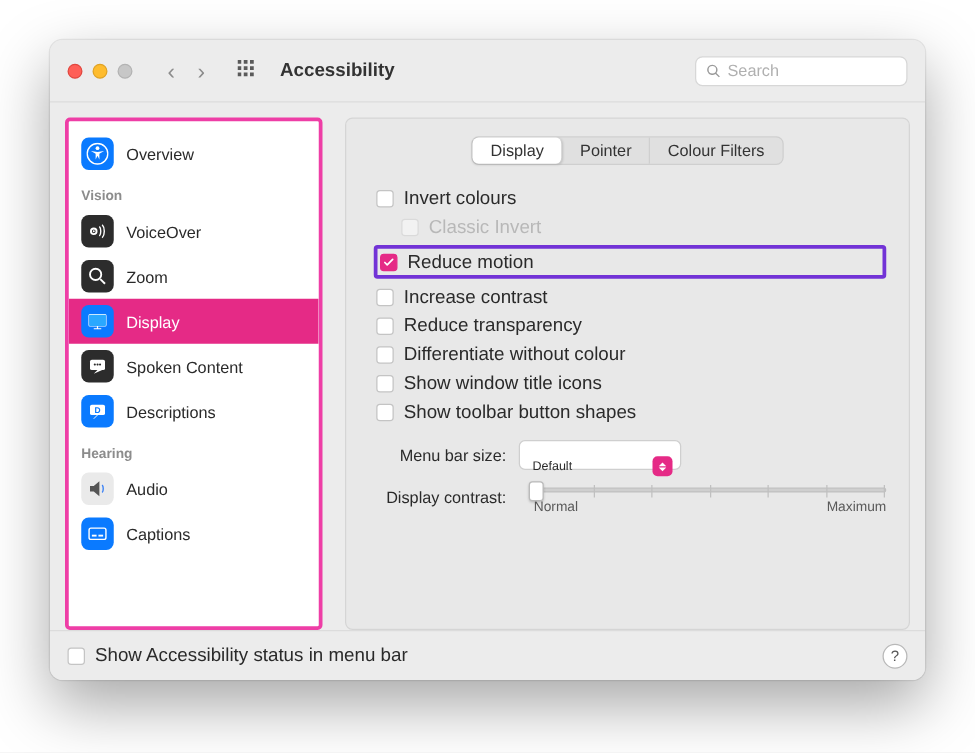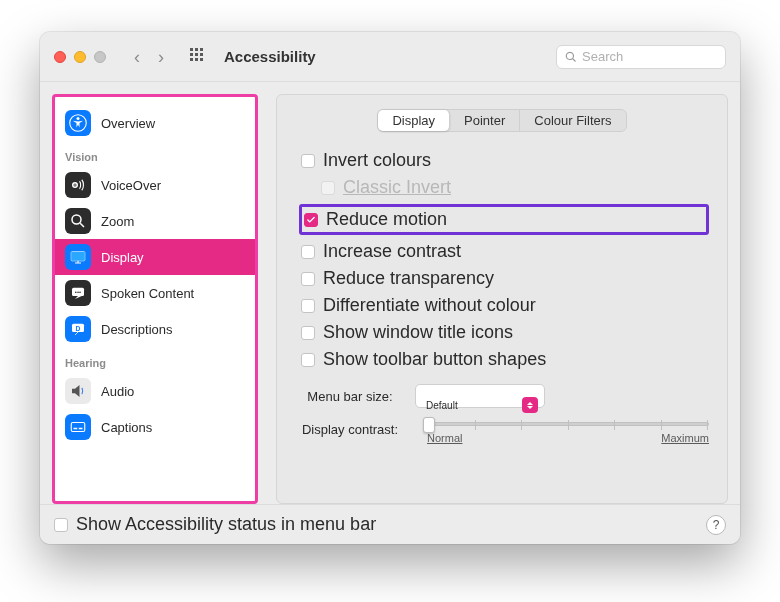--- a/index.html
+++ b/index.html
@@ -107,42 +107,42 @@
     }
     .segmented .seg {
       padding: 3px 14px; cursor: default;
       border-right: 1px solid #cfcfcf;
       color: #333;
     }
     .segmented .seg:last-child { border-right: none; }
     .segmented .seg.active { background: #fff; border-radius: 5px; box-shadow: 0 0.5px 2px rgba(0,0,0,0.15); }
 
     .opts { display: flex; flex-direction: column; gap: 6px; margin-left: 6px; }
-    .chk-row { display: flex; align-items: center; gap: 8px; font-size: 18px; color: #2a2a2a; }
+    .chk-row { display: flex; align-items: center; gap: 8px; font-size: 15px; color: #2a2a2a; }
     .chk-row.disabled { color: #b8b8b8; }
-    .chk-row.indent { margin-left: 20px; text-decoration: underline; }
+    .chk-row.indent { margin-left: 20px; }
     .chk {
       width: 14px; height: 14px; border-radius: 3px;
       background: #fff; border: 1px solid #c4c4c4; flex-shrink: 0;
       display: flex; align-items: center; justify-content: center;
     }
     .chk.checked { background: #e52a86; border-color: #e52a86; }
     .chk.checked svg { width: 10px; height: 10px; fill: #fff; }
     .chk.disabled { background: #f2f2f2; border-color: #dadada; }
     .highlight {
       border: 3px solid #7233d6; border-radius: 3px;
       padding: 2px 14px 2px 2px; margin-left: -2px;
       display: inline-flex;
     }
 
     .form-row {
       display: flex; align-items: center; gap: 10px;
       margin-top: 14px; font-size: 13px; color: #2a2a2a;
     }
-    .form-label { width: 110px; text-align: center; }
+    .form-label { width: 110px; text-align: right; }
     .select {
       background: #fff; border: 1px solid #cfcfcf; border-radius: 5px;
       padding: 20px 6px 2px 10px; width: 130px; height: 14px;
       display: flex; align-items: center; justify-content: space-between;
       font-size: 10px;
     }
     .select-btn {
       width: 16px; height: 16px; background: #e52a86; border-radius: 4px;
       display: flex; flex-direction: column; align-items: center; justify-content: center;
     }
@@ -161,21 +161,21 @@
       position: relative; height: 4px; background: #cfcfcf; border-radius: 2px;
       border: 0.5px solid #c0c0c0;
     }
     .slider-ticks { position: absolute; top: -3px; left: 0; right: 0; display: flex; justify-content: space-between; }
     .slider-ticks span { width: 1px; height: 10px; background: #c0c0c0; }
     .slider-thumb {
       position: absolute; left: -5px; top: -6px; width: 12px; height: 16px;
       background: #fff; border: 0.5px solid #bababa; border-radius: 3px;
       box-shadow: 0 1px 2px rgba(0,0,0,0.2);
     }
-    .slider-labels { display: flex; justify-content: space-between; font-size: 11px; color: #5a5a5a; margin-top: 6px; text-decoration: underline; }
+    .slider-labels { display: flex; justify-content: space-between; font-size: 11px; color: #5a5a5a; margin-top: 6px; }
 
     .footer {
       height: 40px; display: flex; align-items: center; padding: 0 14px;
       font-size: 13px; border-top: 1px solid #dcdcdc; background: #ececec; text-align: center;
     }
     .footer .help {
       margin-left: auto;
       width: 20px; height: 20px; border-radius: 50%;
       border: 1px solid #b8b8b8; background: #fff;
       display: flex; align-items: center; justify-content: center;

